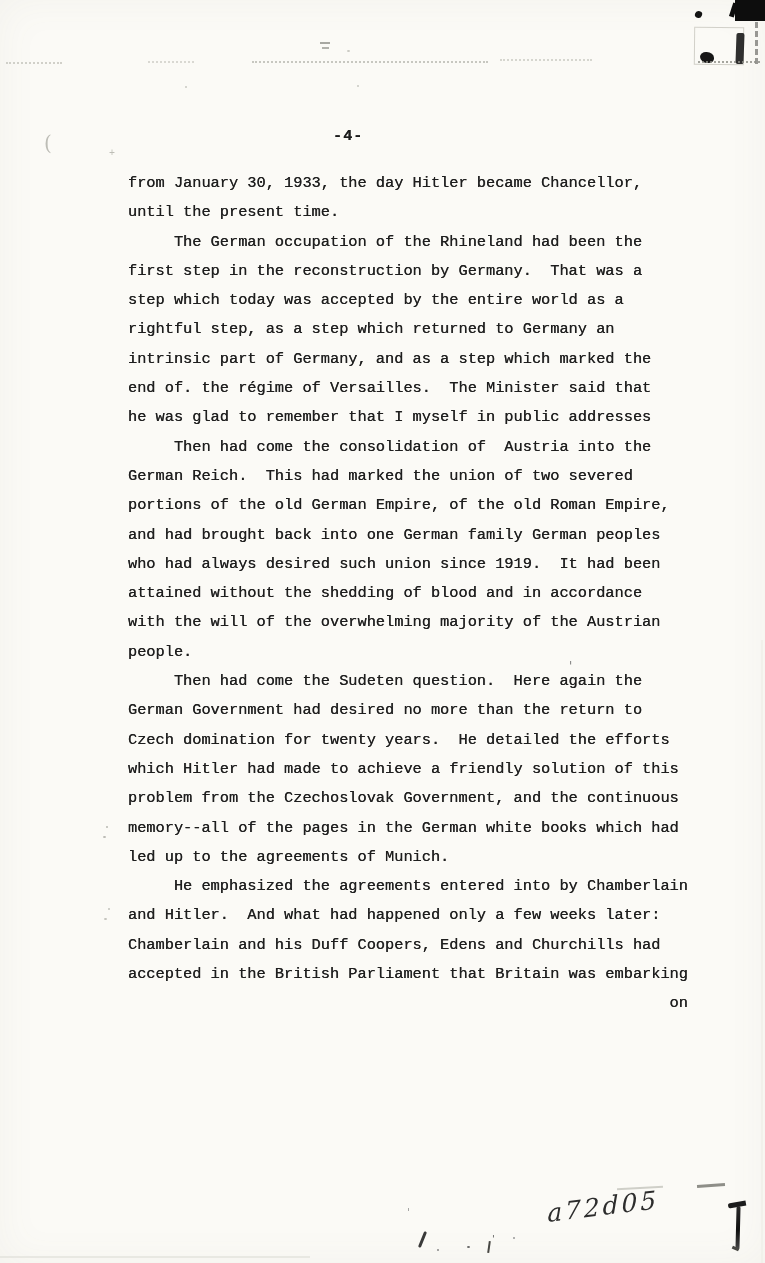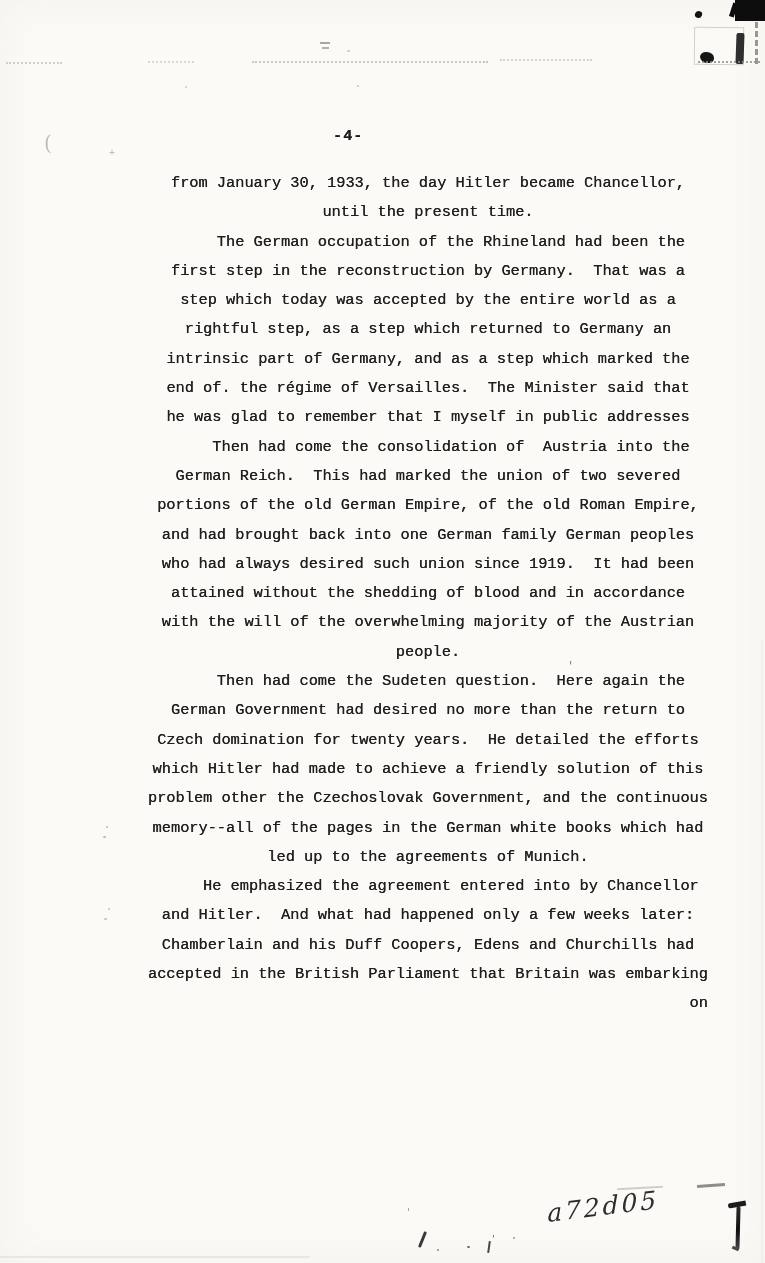--- a/index.html
+++ b/index.html
@@ -21,21 +21,20 @@
     font-weight: bold;
     letter-spacing: 1px;
     color: #1c1c1c;
     text-shadow: 0 0 0.6px rgba(25,25,25,0.8);
   }
   .typed-text {
     position: absolute;
     left: 128px;
     top: 169px;
     width: 600px;
-    text-align: center;
   }
   .tline {
     white-space: pre;
     font-size: 15.3px;
     line-height: 29.3px;
     height: 29.3px;
     color: #1e1e1e;
     text-shadow: 0 0 0.5px rgba(25,25,25,0.75), 0.3px 0 0 rgba(30,30,30,0.35);
   }
   .artifact { position: absolute; }
@@ -105,24 +104,24 @@
       <div class="tline">portions of the old German Empire, of the old Roman Empire,</div>
       <div class="tline">and had brought back into one German family German peoples</div>
       <div class="tline">who had always desired such union since 1919.  It had been</div>
       <div class="tline">attained without the shedding of blood and in accordance</div>
       <div class="tline">with the will of the overwhelming majority of the Austrian</div>
       <div class="tline">people.</div>
       <div class="tline">     Then had come the Sudeten question.  Here again the</div>
       <div class="tline">German Government had desired no more than the return to</div>
       <div class="tline">Czech domination for twenty years.  He detailed the efforts</div>
       <div class="tline">which Hitler had made to achieve a friendly solution of this</div>
-      <div class="tline">problem other the Czechoslovak Government, and the continuous</div>
+      <div class="tline">problem from the Czechoslovak Government, and the continuous</div>
       <div class="tline">memory--all of the pages in the German white books which had</div>
       <div class="tline">led up to the agreements of Munich.</div>
-      <div class="tline">     He emphasized the agreement entered into by Chancellor</div>
+      <div class="tline">     He emphasized the agreements entered into by Chamberlain</div>
       <div class="tline">and Hitler.  And what had happened only a few weeks later:</div>
       <div class="tline">Chamberlain and his Duff Coopers, Edens and Churchills had</div>
       <div class="tline">accepted in the British Parliament that Britain was embarking</div>
       <div class="tline">                                                           on</div>
     </div>
 
   <div class="artifact corner-block"></div>
   <div class="artifact ink-dot"></div>
   <div class="artifact stamp-box"></div>
   <div class="artifact stamp-blob"></div>

